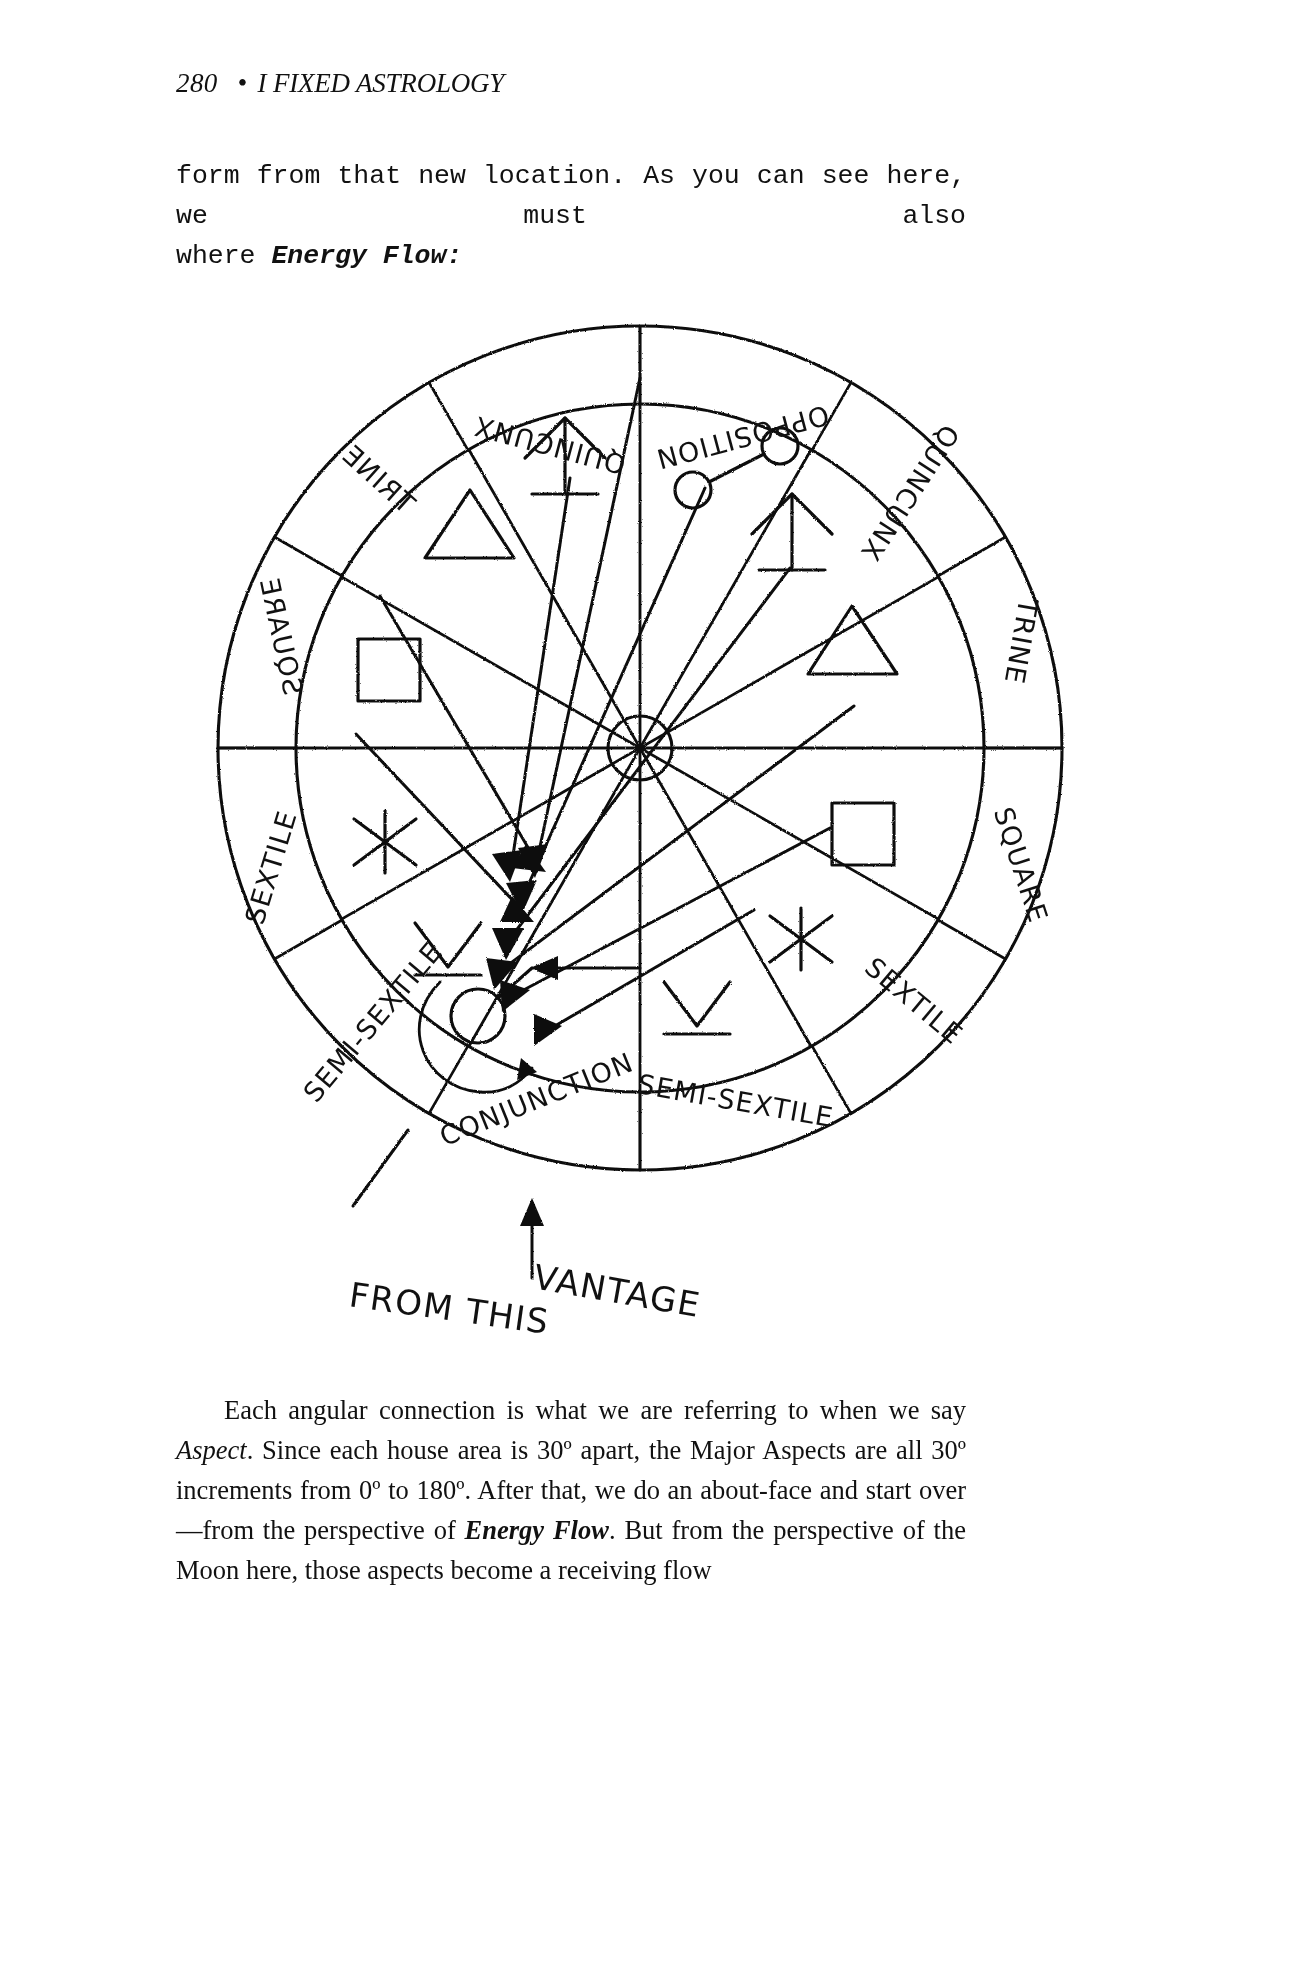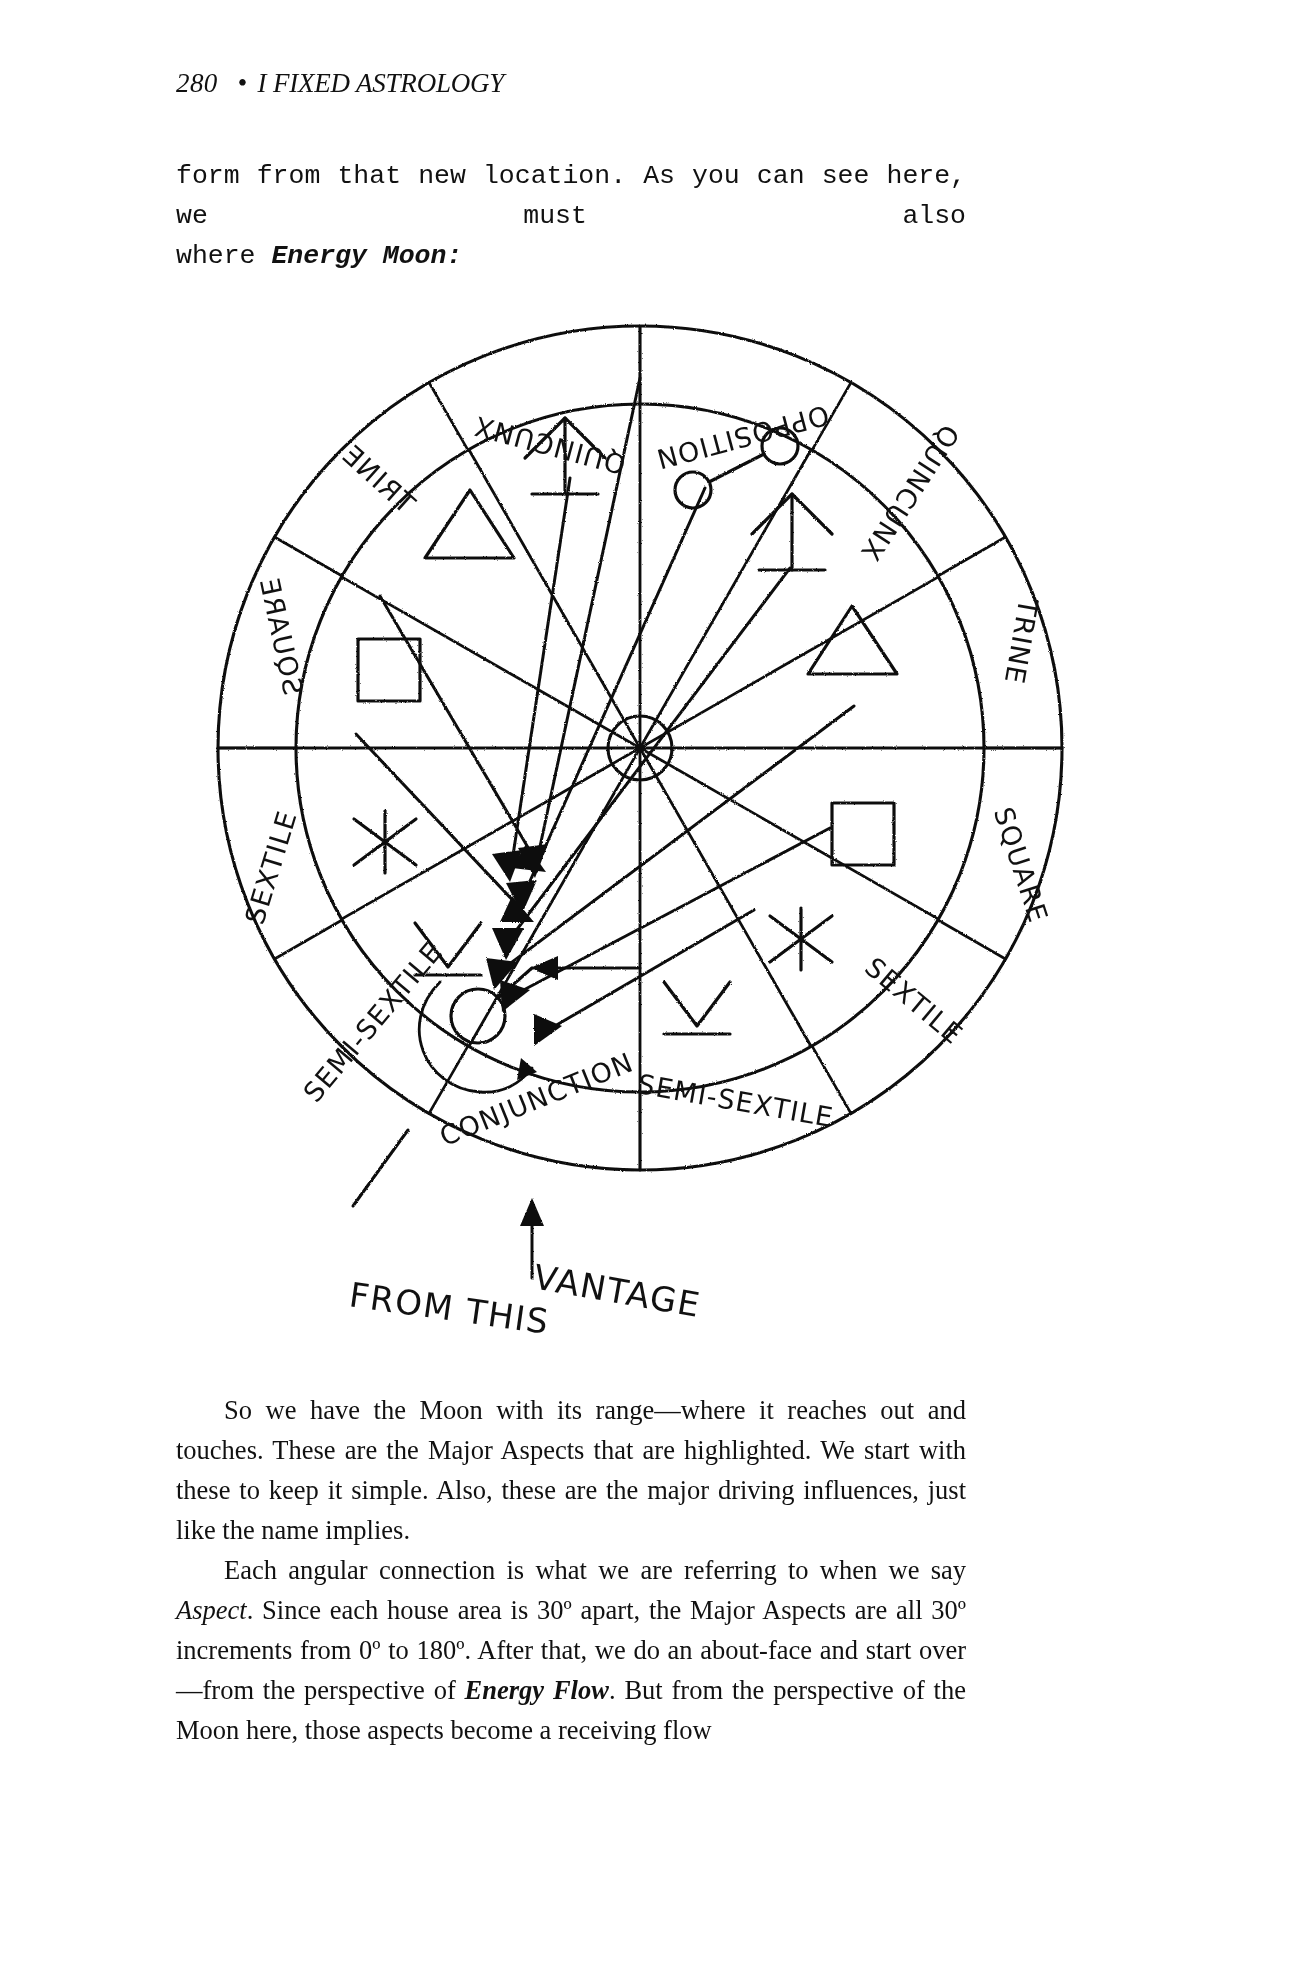--- a/index.html
+++ b/index.html
@@ -73,21 +73,21 @@
 <body>
 
 <div class="page">
 
   <div class="running-head">
     <span class="folio">280</span><span class="dot">•</span><span class="title">I FIXED ASTROLOGY</span>
   </div>
 
   <div class="text-col intro">
     <p class="lead-line">form from that  new location. As you can see here, we must also</p>
-    <p class="lead-line2"><span>where </span><b class="bi">Energy Moon:</b></p>
+    <p class="lead-line2"><span>where </span><b class="bi">Energy Flow:</b></p>
   </div>
 
   <div class="figure">
     <svg viewBox="0 0 1050 1110" width="1050" height="1110" xmlns="http://www.w3.org/2000/svg">
       <defs>
         <filter id="rough" x="-20%" y="-20%" width="140%" height="140%">
           <feTurbulence type="fractalNoise" baseFrequency="0.9" numOctaves="3" seed="7" result="n"></feTurbulence>
           <feDisplacementMap in="SourceGraphic" in2="n" scale="2.2" xChannelSelector="R" yChannelSelector="G"></feDisplacementMap>
         </filter>
         <marker id="ah" markerWidth="9" markerHeight="9" refX="2.2" refY="3" orient="auto">
@@ -265,17 +265,16 @@
       </g>
 
       <g font-family="'DejaVu Sans', sans-serif" fill="#111111" font-size="34" letter-spacing="1.5">
         <text transform="translate(208,1038) rotate(8)">FROM THIS</text>
         <text transform="translate(392,1020) rotate(10)">VANTAGE</text>
       </g>
     </svg>
   </div>
 
   <div class="text-col after">
-    <p>So we have the Moon with its range—where it reaches out and touches. These are the Major Aspects that are highlighted. We start with these to keep it simple. Also, these are the major driving influences, just like the name implies.</p>
     <p><span>Each angular connection is what we are referring to when we say </span><i class="it">Aspect</i><span>. Since each house area is 30º apart, the Major Aspects are all 30º increments from 0º to 180º. After that, we do an about-face and start over—from the perspective of </span><b class="bi">Energy Flow</b><span>. But from the perspective of the Moon here, those aspects become a receiving flow</span></p>
   </div>
 
 </div>
 
 </body></html>

